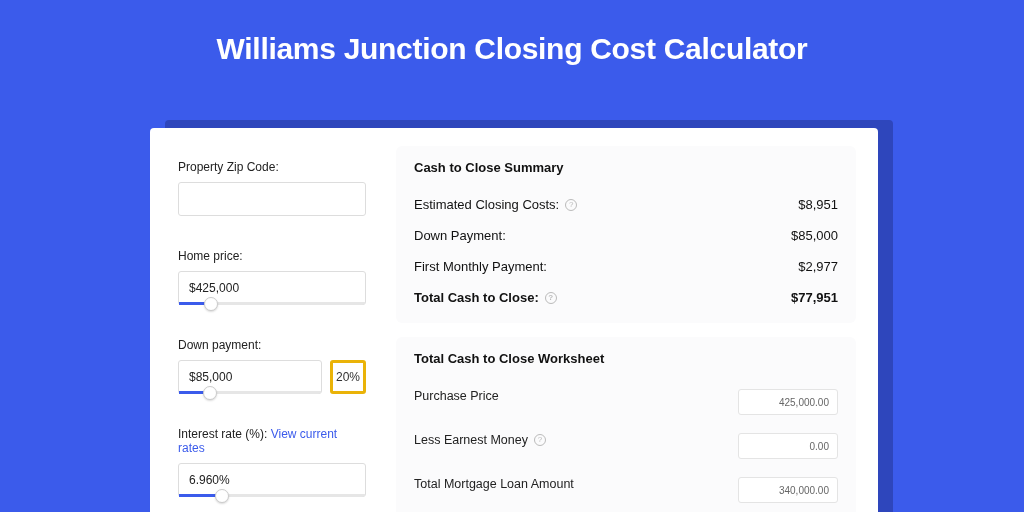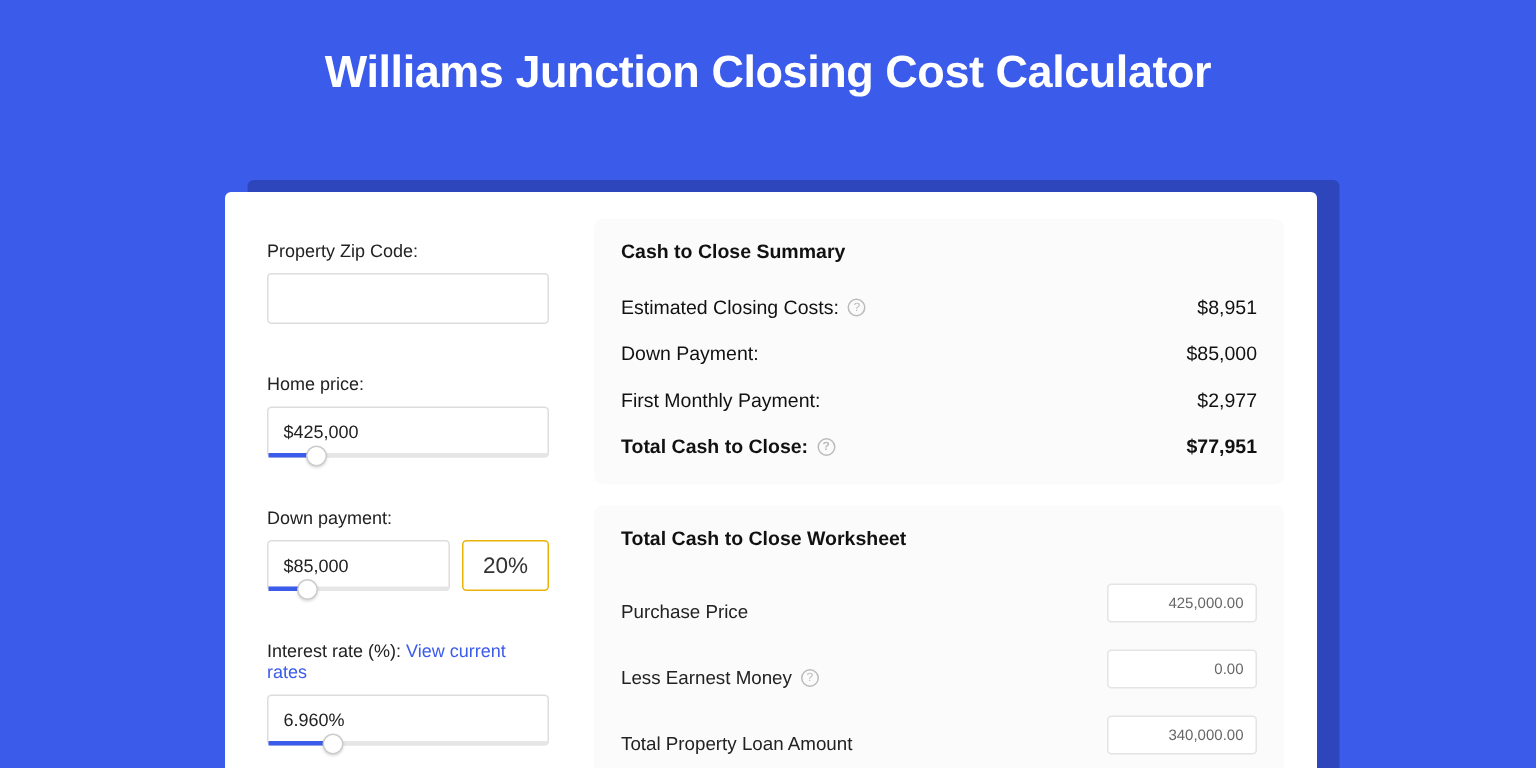--- a/index.html
+++ b/index.html
@@ -83,28 +83,28 @@
     height: 14px;
     background: #fff;
     border: 1px solid #ccc;
     border-radius: 50%;
     transform: translate(-50%, -50%);
     box-shadow: 0 1px 2px rgba(0,0,0,0.15);
   }
   .dp-row { display: flex; gap: 8px; }
   .dp-amount { flex: 1; }
   .dp-pct {
-    width: 58px;
-    border: 1px solid #eab308;
+    width: 36px;
+    border: 3px solid #eab308;
     border-radius: 3px;
     height: 34px;
     display: flex;
     align-items: center;
     justify-content: center;
-    font-size: 15px;
+    font-size: 12px;
     color: #333;
   }
   .rate-link { color: #3B5BEB; text-decoration: none; font-size: 12px; }
   .right-col {
     flex: 1;
     padding: 18px 22px 0 14px;
   }
   .panel {
     background: #FBFBFC;
     border-radius: 6px;
@@ -132,21 +132,21 @@
     border-radius: 50%;
     font-size: 8px;
     color: #bbb;
     align-items: center;
     justify-content: center;
     line-height: 1;
   }
   .ws-row {
     display: flex;
     justify-content: space-between;
-    align-items: flex-end;
+    align-items: flex-start;
     padding: 9px 0;
   }
   .ws-value-box {
     width: 100px;
     height: 26px;
     border: 1px solid #e4e4e4;
     border-radius: 3px;
     background: #fff;
     font-size: 10px;
     color: #666;
@@ -260,21 +260,21 @@
           </div>
           <div class="ws-row">
             <div class="ws-label">
               <span>Less Earnest Money</span>
               <span class="help-icon">?</span>
             </div>
             <div class="ws-value-box">0.00</div>
           </div>
           <div class="ws-row">
             <div class="ws-label">
-              <span>Total Property Loan Amount</span>
+              <span>Total Mortgage Loan Amount</span>
             </div>
             <div class="ws-value-box">340,000.00</div>
           </div>
         </div>
     </div>
 
   </div>
 
 </div>
 

